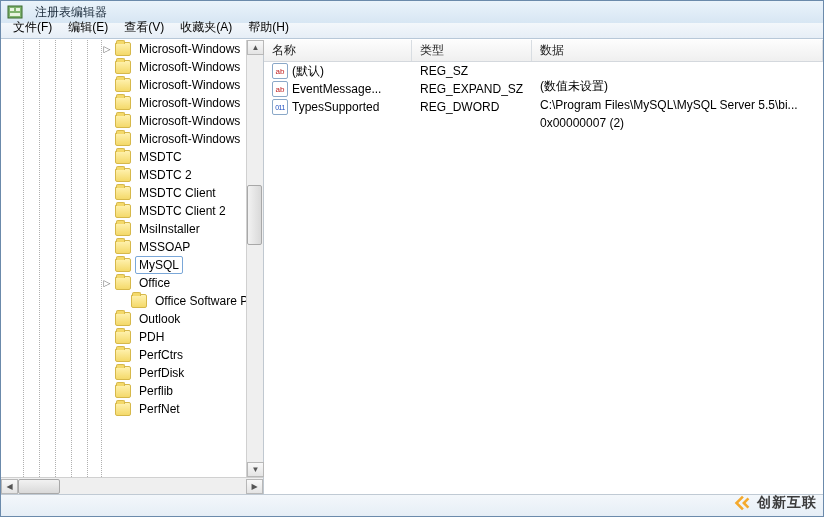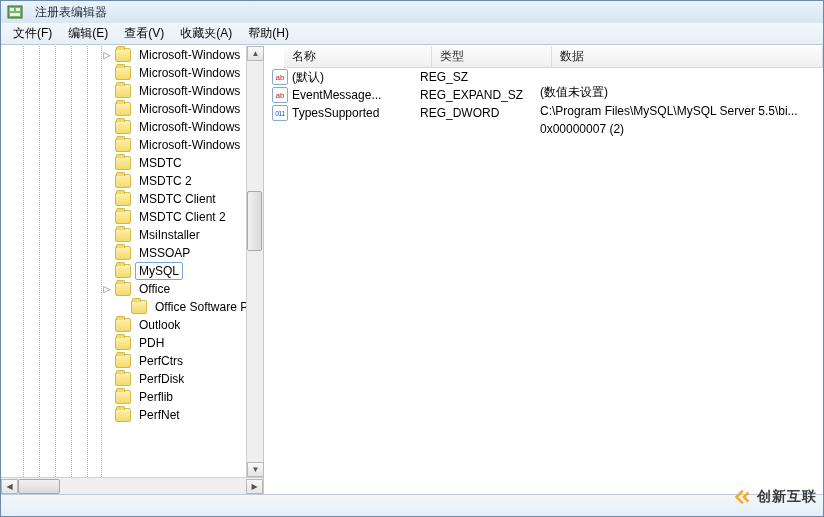--- a/index.html
+++ b/index.html
@@ -1,21 +1,21 @@
 <!DOCTYPE html>
 <html><head>
 <meta charset="utf-8">
 <style>
 * { margin:0; padding:0; box-sizing:border-box; font-family:"Microsoft YaHei","SimSun",Tahoma,sans-serif; font-size:12px; }
 body { width:824px; height:517px; background:#fff; overflow:hidden; }
 .window { width:824px; height:517px; display:flex; flex-direction:column; background:linear-gradient(#e8f0f7,#dde8f2); border:1px solid #6b8aab; }
 .titlebar { height:22px; display:flex; align-items:center; padding:0 6px; background:linear-gradient(#eaf3fb,#d7e6f3);gap:8px; }
 .title-icon { width:16px; height:16px; margin-right:4px; }
 .title-text { color:#1a2a3a; }
-.menubar { height:22px; display:flex; align-items:center; padding:0 4px; background:linear-gradient(#f3f7fb,#e6eef6); border-bottom:1px solid #b8c8d8; }
+.menubar { height:16px; display:flex; align-items:flex-end; padding:0 4px; background:linear-gradient(#f3f7fb,#e6eef6); border-bottom:1px solid #b8c8d8; }
 .menu-item { padding:2px 8px; cursor:default; }
 .client { flex:1; display:flex; background:#fff; border-top:1px solid #fff; }
 .tree-pane { width:263px; display:flex; flex-direction:column; border-right:1px solid #c0c8d0; position:relative; }
 .tree-body { flex:1; overflow:hidden; background:#fff; position:relative; }
 .tree-inner { position:absolute; top:0; left:0; width:100%; }
 .tree-row { height:18px; display:flex; align-items:center; white-space:nowrap; padding-left:100px; position:relative; }
 .tree-row.offset-deep { padding-left:116px; }
 .expander { width:12px; height:12px; display:inline-flex; align-items:center; justify-content:center; margin-right:2px; color:#6a6a6a; font-size:9px; }
 .folder-icon { width:16px; height:14px; margin-right:4px; display:inline-block; background:linear-gradient(#fff2b0,#f4d96a); border:1px solid #d6b84a; border-radius:2px; position:relative; }
 .folder-icon::before { content:""; position:absolute; top:-3px; left:0; width:7px; height:3px; background:#f4d96a; border:1px solid #d6b84a; border-bottom:none; border-radius:2px 2px 0 0; }
@@ -24,36 +24,36 @@
 .guides { position:absolute; top:0; left:0; width:100px; height:100%; pointer-events:none; }
 .guides .vline { position:absolute; top:0; bottom:0; border-left:1px dotted #b0b0b0; }
 .tree-hscroll { height:17px; background:#f0f0f0; border-top:1px solid #d0d0d0; display:flex; align-items:center; }
 .sc-btn { width:17px; height:15px; background:linear-gradient(#f8f8f8,#e4e4e4); border:1px solid #b8b8b8; display:flex; align-items:center; justify-content:center; font-size:8px; color:#555; }
 .sc-track { flex:1; height:15px; background:#efefef; position:relative; }
 .sc-thumb-h { position:absolute; top:0; left:0; width:42px; height:15px; background:linear-gradient(#f2f2f2,#d9d9d9); border:1px solid #a8a8a8; border-radius:2px; }
 .tree-vscroll { position:absolute; top:0; right:0; bottom:17px; width:17px; background:#f0f0f0; border-left:1px solid #d0d0d0; display:flex; flex-direction:column; }
 .sc-track-v { flex:1; background:#efefef; position:relative; }
 .sc-thumb-v { position:absolute; left:0; top:130px; width:15px; height:60px; background:linear-gradient(90deg,#f2f2f2,#d9d9d9); border:1px solid #a8a8a8; border-radius:2px; }
 .list-pane { flex:1; display:flex; flex-direction:column; background:#fff; }
-.list-header { height:22px; display:flex; background:linear-gradient(#fdfdfd,#efefef); border-bottom:1px solid #d4d8dd;margin-left:20px; }
+.list-header { height:22px; display:flex; background:linear-gradient(#fdfdfd,#efefef); border-bottom:1px solid #d4d8dd; }
 .col { display:flex; align-items:center; padding:0 8px; border-right:1px solid #d8dde2; color:#222; }
 .col-name { width:148px; }
 .col-type { width:120px; }
 .col-data { flex:1; }
 .list-body { flex:1; }
 .list-row { height:18px; display:flex; align-items:center; }
 .cell { padding:0 8px; white-space:nowrap; overflow:hidden; text-overflow:ellipsis; }
 .cell-name { width:148px; display:flex; align-items:center; }
 .cell-type { width:120px; }
 .cell-data { flex:1;margin-top:31px; }
 .val-icon { width:16px; height:16px; margin-right:4px; flex-shrink:0; border:1px solid #8aa8c8; border-radius:2px; display:flex; align-items:center; justify-content:center; font-size:8px; font-weight:normal; background:#fff; }
 .val-icon.str { color:#c02020; }
 .val-icon.bin { color:#2050c0; font-size:7px; letter-spacing:-0.5px; }
 .statusbar { height:22px; display:flex; align-items:center; padding:0 6px; background:linear-gradient(#f3f7fb,#e6eef6); border-top:1px solid #c0cad4; position:relative; }
-.watermark { position:absolute; right:6px; bottom:8px; display:flex; align-items:center; gap:4px; opacity:0.95; }
+.watermark { position:absolute; right:6px; bottom:2px; display:flex; align-items:center; gap:4px; opacity:0.95; }
 .wm-logo { width:22px; height:22px; }
 .wm-text { font-size:14px; font-weight:bold; color:#333; letter-spacing:1px; }
 </style>
 </head>
 <body>
 
 <div class="window">
 
   <div class="titlebar">
     <svg class="title-icon" viewBox="0 0 16 16">

